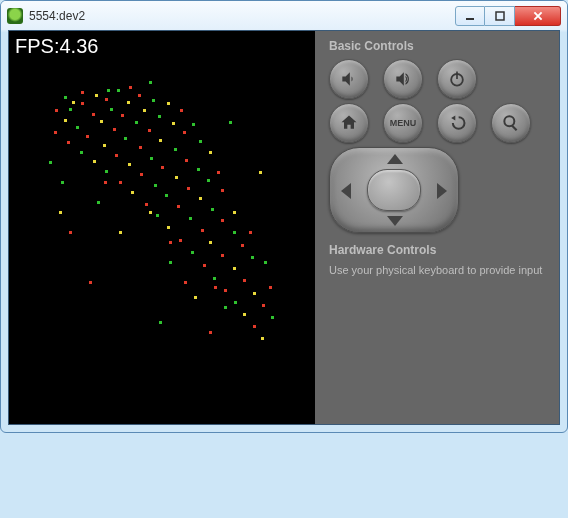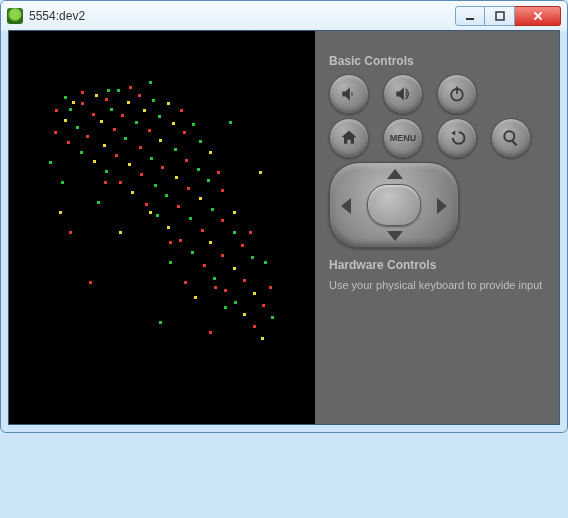--- a/index.html
+++ b/index.html
@@ -76,21 +76,21 @@
     top: 4px; left: 6px;
     color: #fff;
     font-family: Arial, sans-serif;
     font-size: 20px;
     font-weight: 500;
   }
   .dots { position: absolute; inset: 0; }
   .controls {
     flex: 1;
     background: #666;
-    padding: 23px 14px;
+    padding: 8px 14px;
     color: #b8b8b8;
     font-weight: bold;
   }
   .section-label {
     font-size: 12px;
     margin-bottom: 6px;
     margin-top: 10px;
     color: #bfbfbf;
   }
   .section-label:first-child { margin-top: 0; }
@@ -173,20 +173,21 @@
       <div class="win-btn close">
         <svg viewBox="0 0 10 10" width="12" height="12">
             <path d="M2 2 L8 8 M8 2 L2 8" stroke="#fff" stroke-width="1.6"></path>
           </svg>
       </div>
     </div>
   </div>
 
   <div class="client">
     <div class="screen">
+      <div class="fps">FPS:4.36</div>
       <div class="dots" id="dots">
           <div class="dot" style="left: 108px; top: 58px; background: rgb(47, 194, 47);"></div>
           <div class="dot" style="left: 86px; top: 63px; background: rgb(232, 216, 58);"></div>
           <div class="dot" style="left: 129px; top: 63px; background: rgb(226, 58, 42);"></div>
           <div class="dot" style="left: 96px; top: 67px; background: rgb(226, 58, 42);"></div>
           <div class="dot" style="left: 143px; top: 68px; background: rgb(47, 194, 47);"></div>
           <div class="dot" style="left: 72px; top: 71px; background: rgb(226, 58, 42);"></div>
           <div class="dot" style="left: 118px; top: 70px; background: rgb(232, 216, 58);"></div>
           <div class="dot" style="left: 158px; top: 71px; background: rgb(232, 216, 58);"></div>
           <div class="dot" style="left: 60px; top: 77px; background: rgb(47, 194, 47);"></div>

